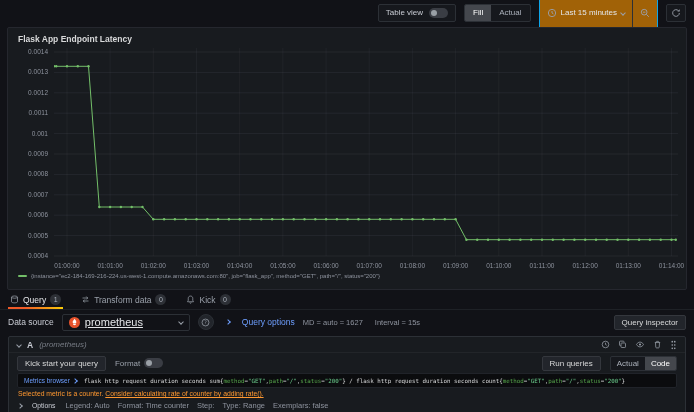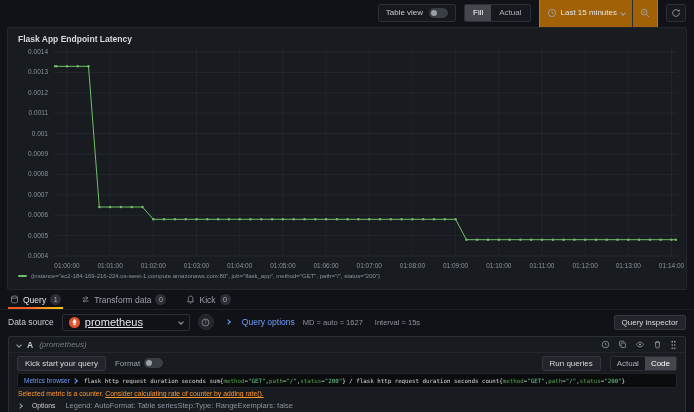--- a/index.html
+++ b/index.html
@@ -387,21 +387,21 @@
   </div>
 
   <div class="q-warning">
     <span>Selected metric is a counter.</span>
     <a>Consider calculating rate of counter by adding rate().</a>
   </div>
 
   <div class="q-options">
     <span class="chev right"></span>
     <span class="opt-title">Options</span>
-    <span class="qo-summary" style="gap:0;display:flex;">
+    <span class="qo-summary" style="gap:8px;display:flex;">
         <span>Legend: Auto</span>
-        <span>Format: Table series</span>
+        <span>Format: Time counter</span>
         <span>Step:</span>
         <span>Type: Range</span>
         <span>Exemplars: false</span>
       </span>
   </div>
 </div>
 
 </body></html>

